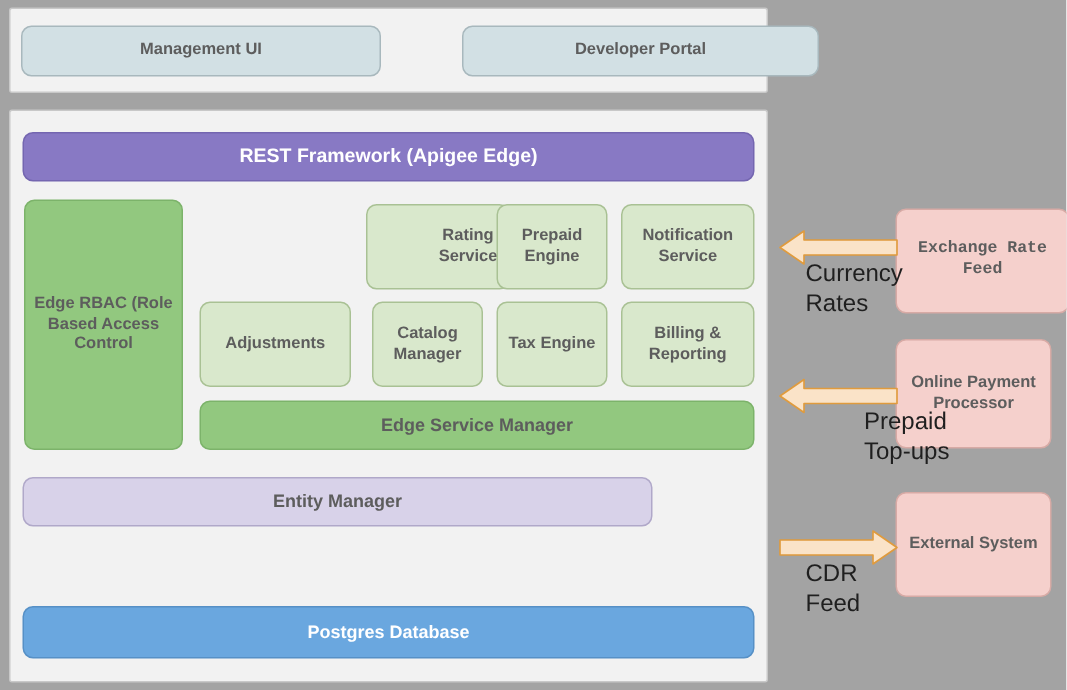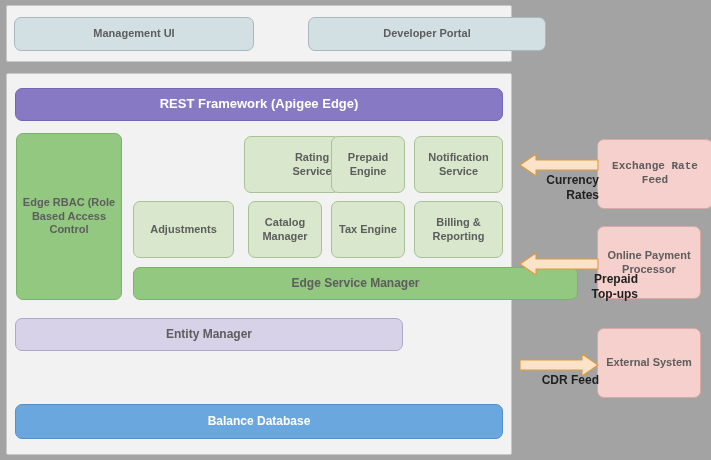--- a/index.html
+++ b/index.html
@@ -42,27 +42,26 @@
   .esm          { background: #92c87f; border-color: #7cb36a; font-size: 12px; }
   .lav          { background: #d8d2e9; border-color: #b0a8c9; font-size: 12px; }
   .pg           { background: #6aa7df; border-color: #5690c6; color: #ffffff; font-size: 12px; }
   .ext          { background: #f5d0cc; border-color: #d7aaa5; }
 
   
   .arrow { position: absolute; }
   .arrow svg { display: block; }
   .arrow-label {
     position: absolute;
-    font-size: 12px;
+    font-size: 16px;
     line-height: 1.25;
     color: #1f1f1f;
     font-family: "Liberation Sans", sans-serif;
     white-space: pre-line;
-    text-align: right;
-    font-weight: bold;
+    text-align: left;
   }
 </style>
 </head>
 <body>
 
 <div id="canvas">
 
   <div class="panel" style="left:6px; top:5px; width:506px; height:57px;">
   </div>
   <div class="node tile-top" style="left:14px; top:17px; width:240px; height:34px;">Management UI</div>
@@ -77,26 +76,26 @@
 
   <div class="node svc" style="left:244px; top:136px; width:96px; height:57px;padding-left:44px;">Rating Service</div>
   <div class="node svc" style="left:331px; top:136px; width:74px; height:57px;">Prepaid Engine</div>
   <div class="node svc" style="left:414px; top:136px; width:89px; height:57px;">Notification Service</div>
 
   <div class="node svc" style="left:133px; top:201px; width:101px; height:57px;">Adjustments</div>
   <div class="node svc" style="left:331px; top:201px; width:74px; height:57px;">Tax Engine</div>
   <div class="node svc" style="left:248px; top:201px; width:74px; height:57px;">Catalog Manager</div>
   <div class="node svc" style="left:414px; top:201px; width:89px; height:57px;">Billing &amp; Reporting</div>
 
-  <div class="node esm" style="left:133px; top:267px; width:445px; height:33px;">Edge Service Manager</div>
+  <div class="node esm" style="left:133px; top:267px; width:370px; height:33px;">Edge Service Manager</div>
 
-  <div class="node lav" style="left:15px; top:318px; width:388px; height:33px;">Entity Manager</div>
+  <div class="node lav" style="left:15px; top:318px; width:420px; height:33px;">Entity Manager</div>
 
 
-  <div class="node pg" style="left:15px; top:404px; width:488px; height:35px;">Balance Database</div>
+  <div class="node pg" style="left:15px; top:404px; width:488px; height:35px;">Postgres Database</div>
 
   <div class="node ext" style="left:597px; top:139px; width:116px; height:70px;font-family:Liberation Mono, monospace;">Exchange Rate Feed</div>
   <div class="node ext" style="left:597px; top:226px; width:104px; height:73px;">Online Payment Processor</div>
   <div class="node ext" style="left:597px; top:328px; width:104px; height:70px;">External System</div>
 
   <div class="arrow" style="left:519px; top:152px; width:80px; height:26px;">
     <svg width="80" height="26" viewBox="0 0 80 26">
       <polygon points="1,13 17,2 17,8 79,8 79,18 17,18 17,24" fill="#fae3c8" stroke="#e09b3d" stroke-width="1.1" stroke-linejoin="round"></polygon>
     </svg>
   </div>

